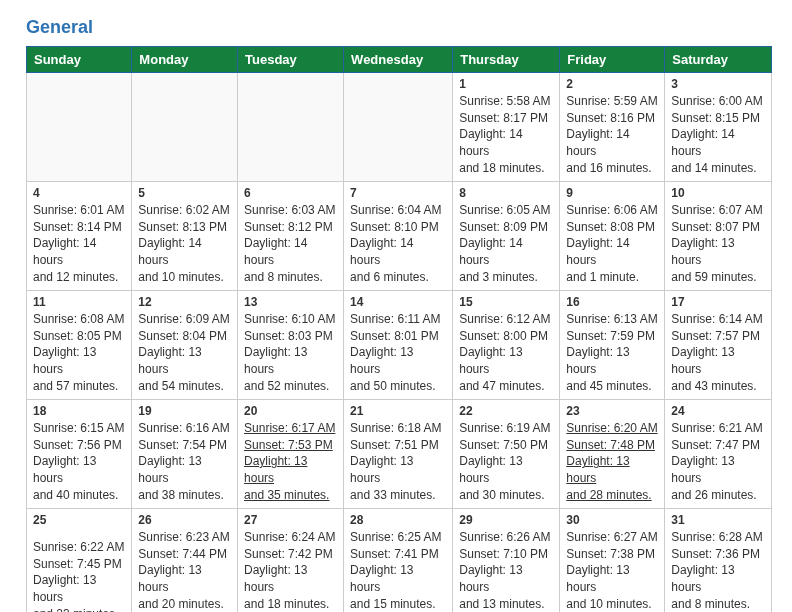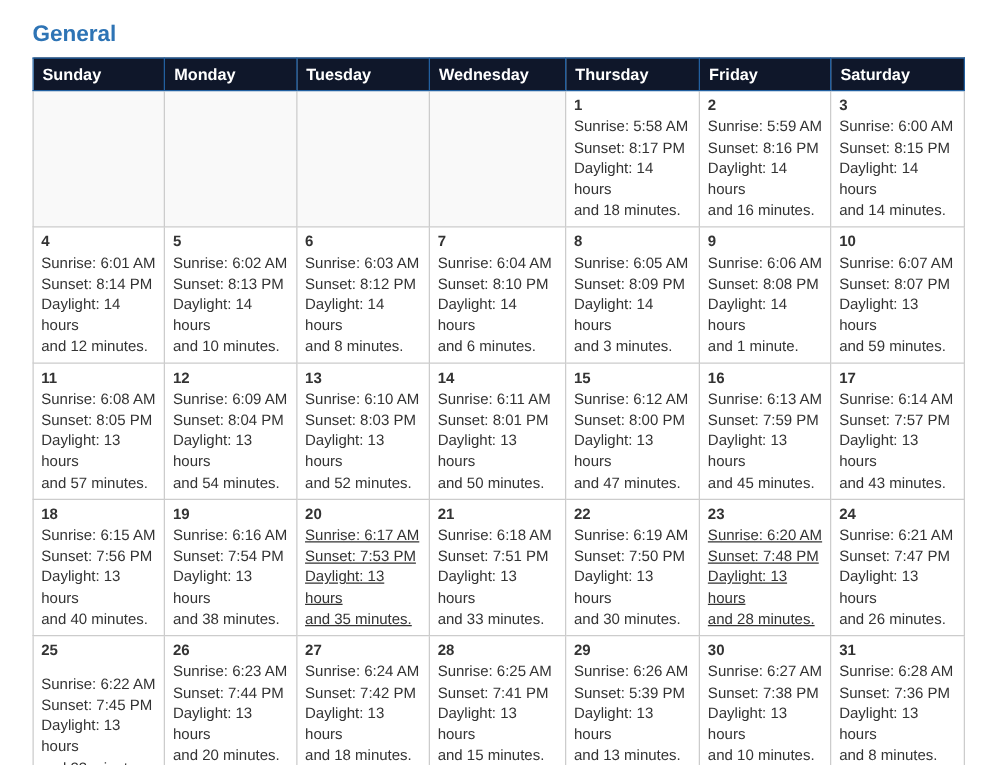--- a/index.html
+++ b/index.html
@@ -50,21 +50,21 @@
     .subtitle {
       font-size: 15px;
       color: #555;
     }
     .calendar {
       width: 100%;
       border-collapse: collapse;
       border: 1px solid #ccc;
     }
     .calendar th {
-      background-color: #0f172a;
+      background-color: #15803d;
       color: #fff;
       text-align: left;
       padding: 5px 7px;
       font-size: 13px;
       border: 1px solid #2260a0;
     }
     .calendar td {
       border: 1px solid #ccc;
       vertical-align: top;
       padding: 4px 6px;
@@ -326,21 +326,21 @@
           <td>
             <span class="day-num">28</span>
             <div class="day-info" style="white-space: pre-line;">Sunrise: 6:25 AM
 Sunset: 7:41 PM
 Daylight: 13 hours
 and 15 minutes.</div>
           </td>
           <td>
             <span class="day-num">29</span>
             <div class="day-info" style="white-space: pre-line;">Sunrise: 6:26 AM
-Sunset: 5:39 PM
+Sunset: 7:10 PM
 Daylight: 13 hours
 and 13 minutes.</div>
           </td>
           <td>
             <span class="day-num">30</span>
             <div class="day-info" style="white-space: pre-line;">Sunrise: 6:27 AM
 Sunset: 7:38 PM
 Daylight: 13 hours
 and 10 minutes.</div>
           </td>

